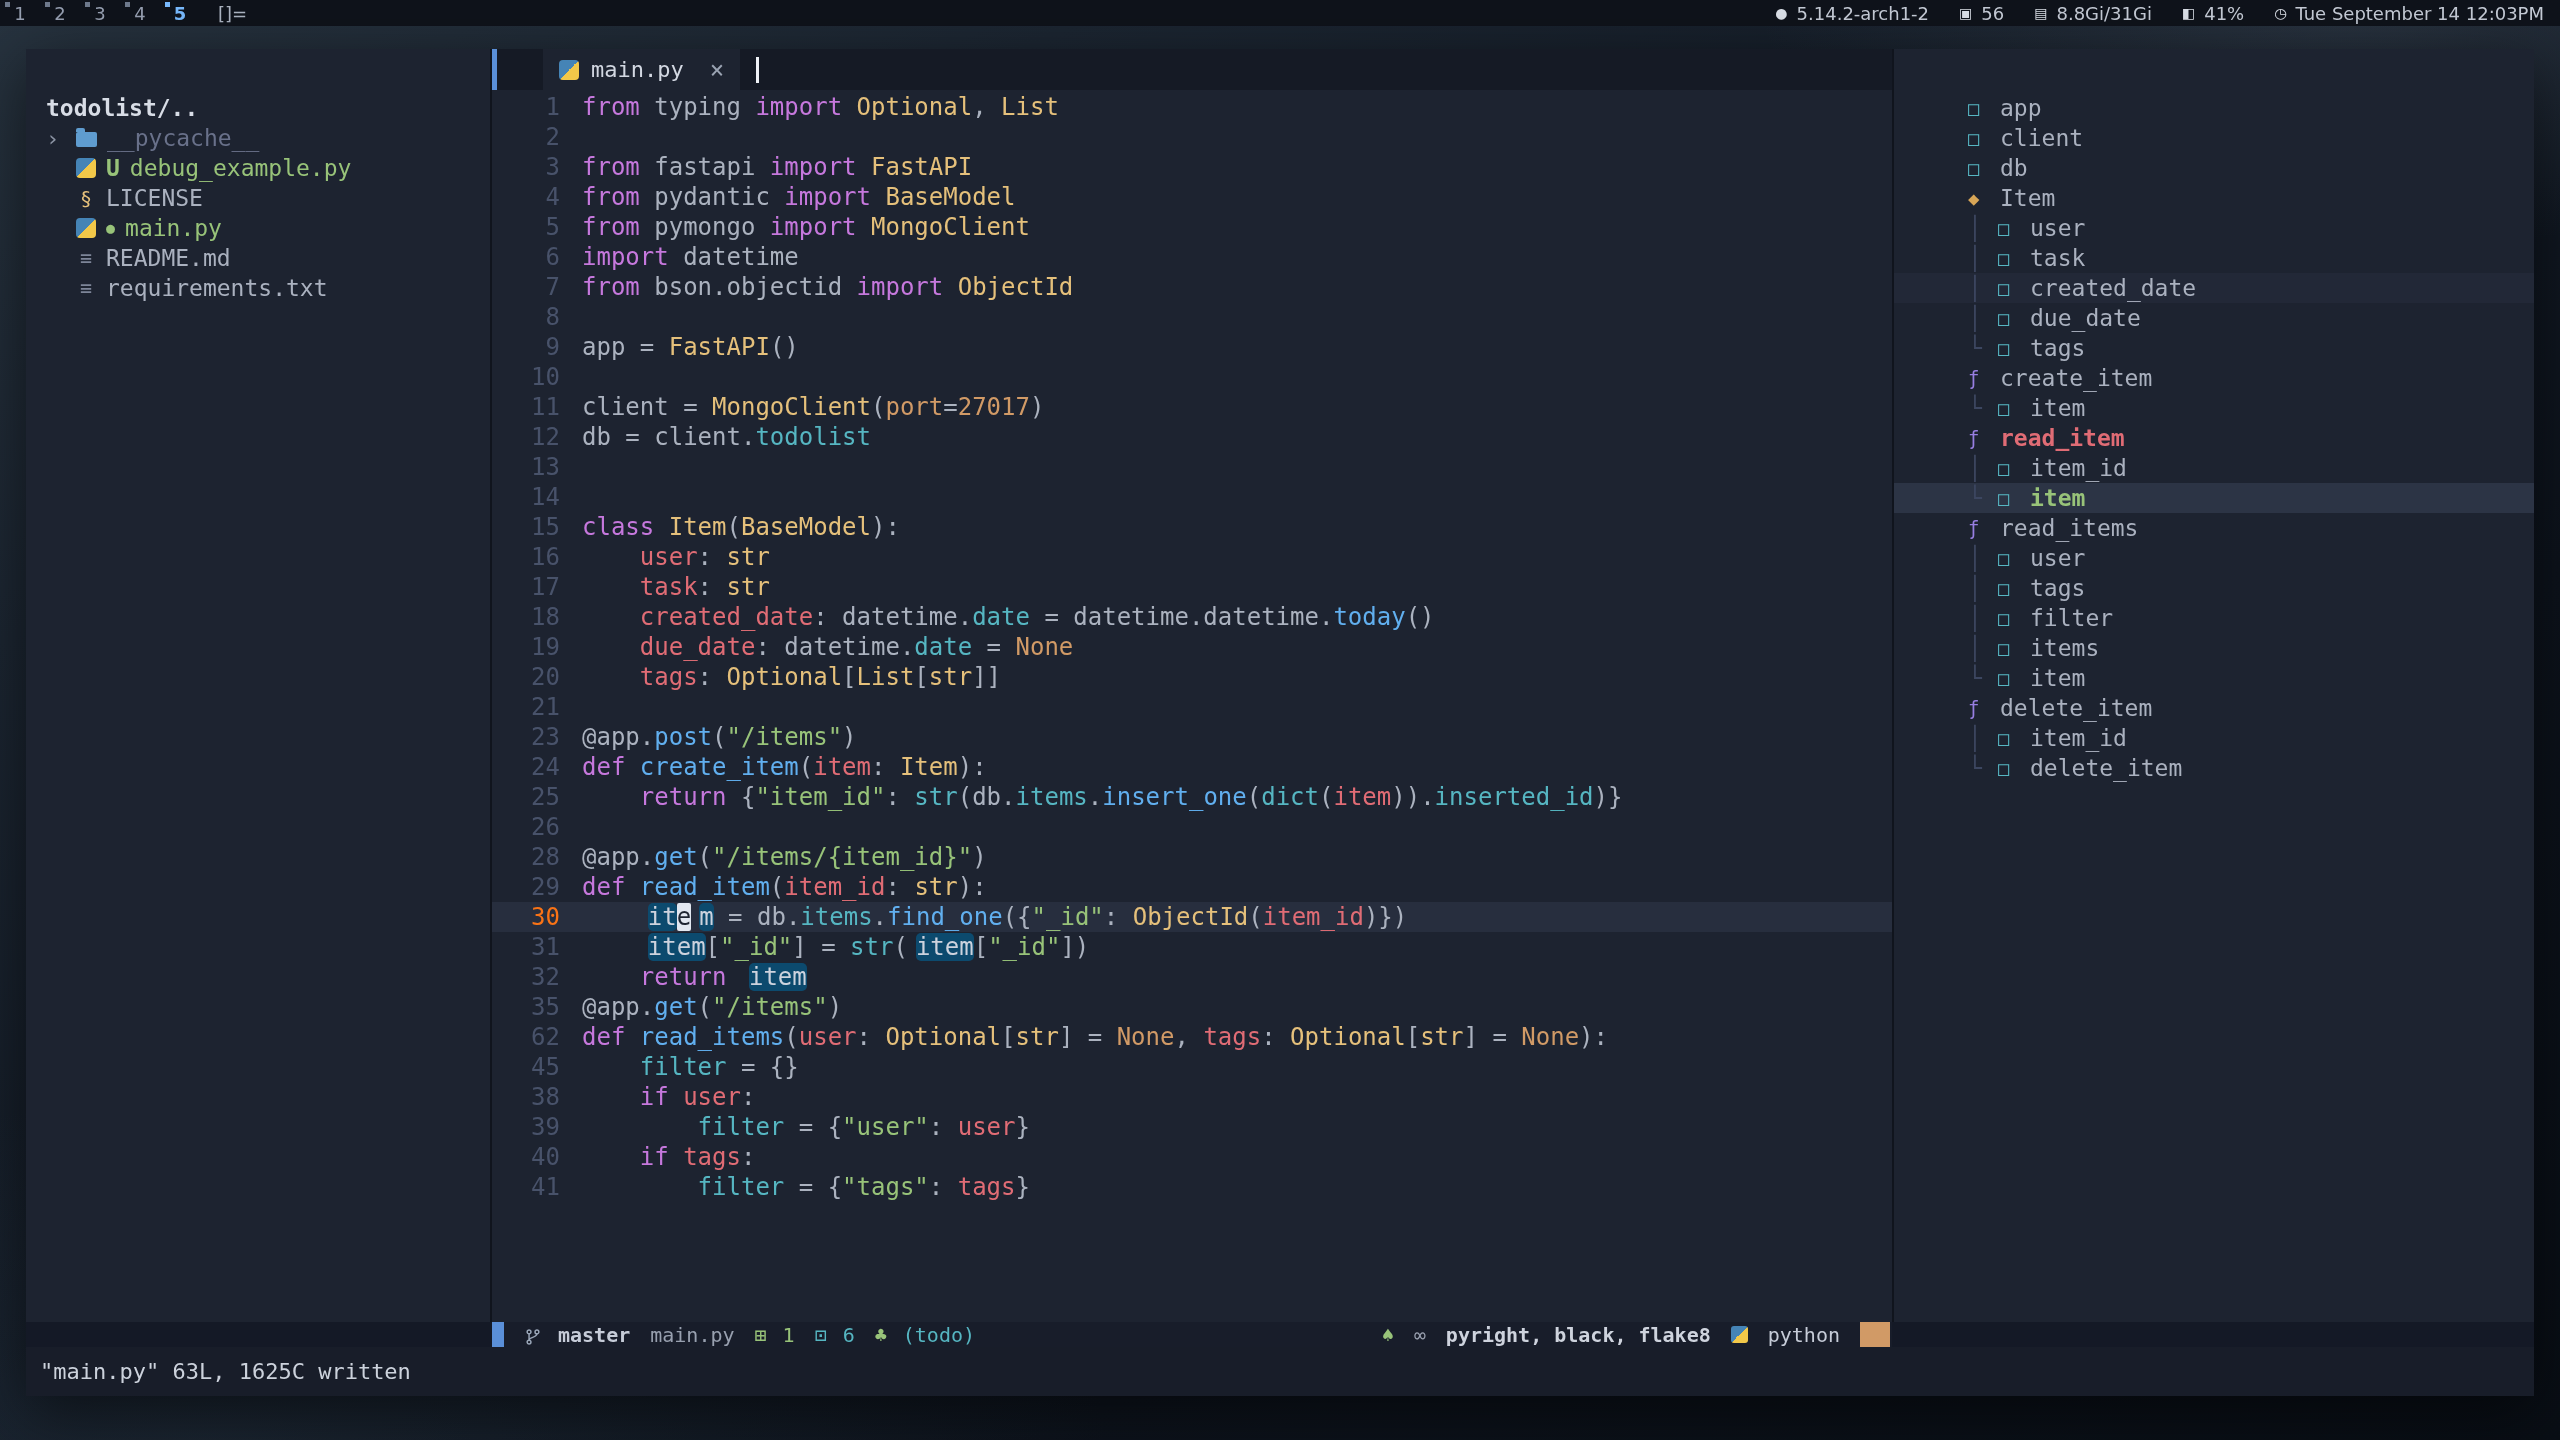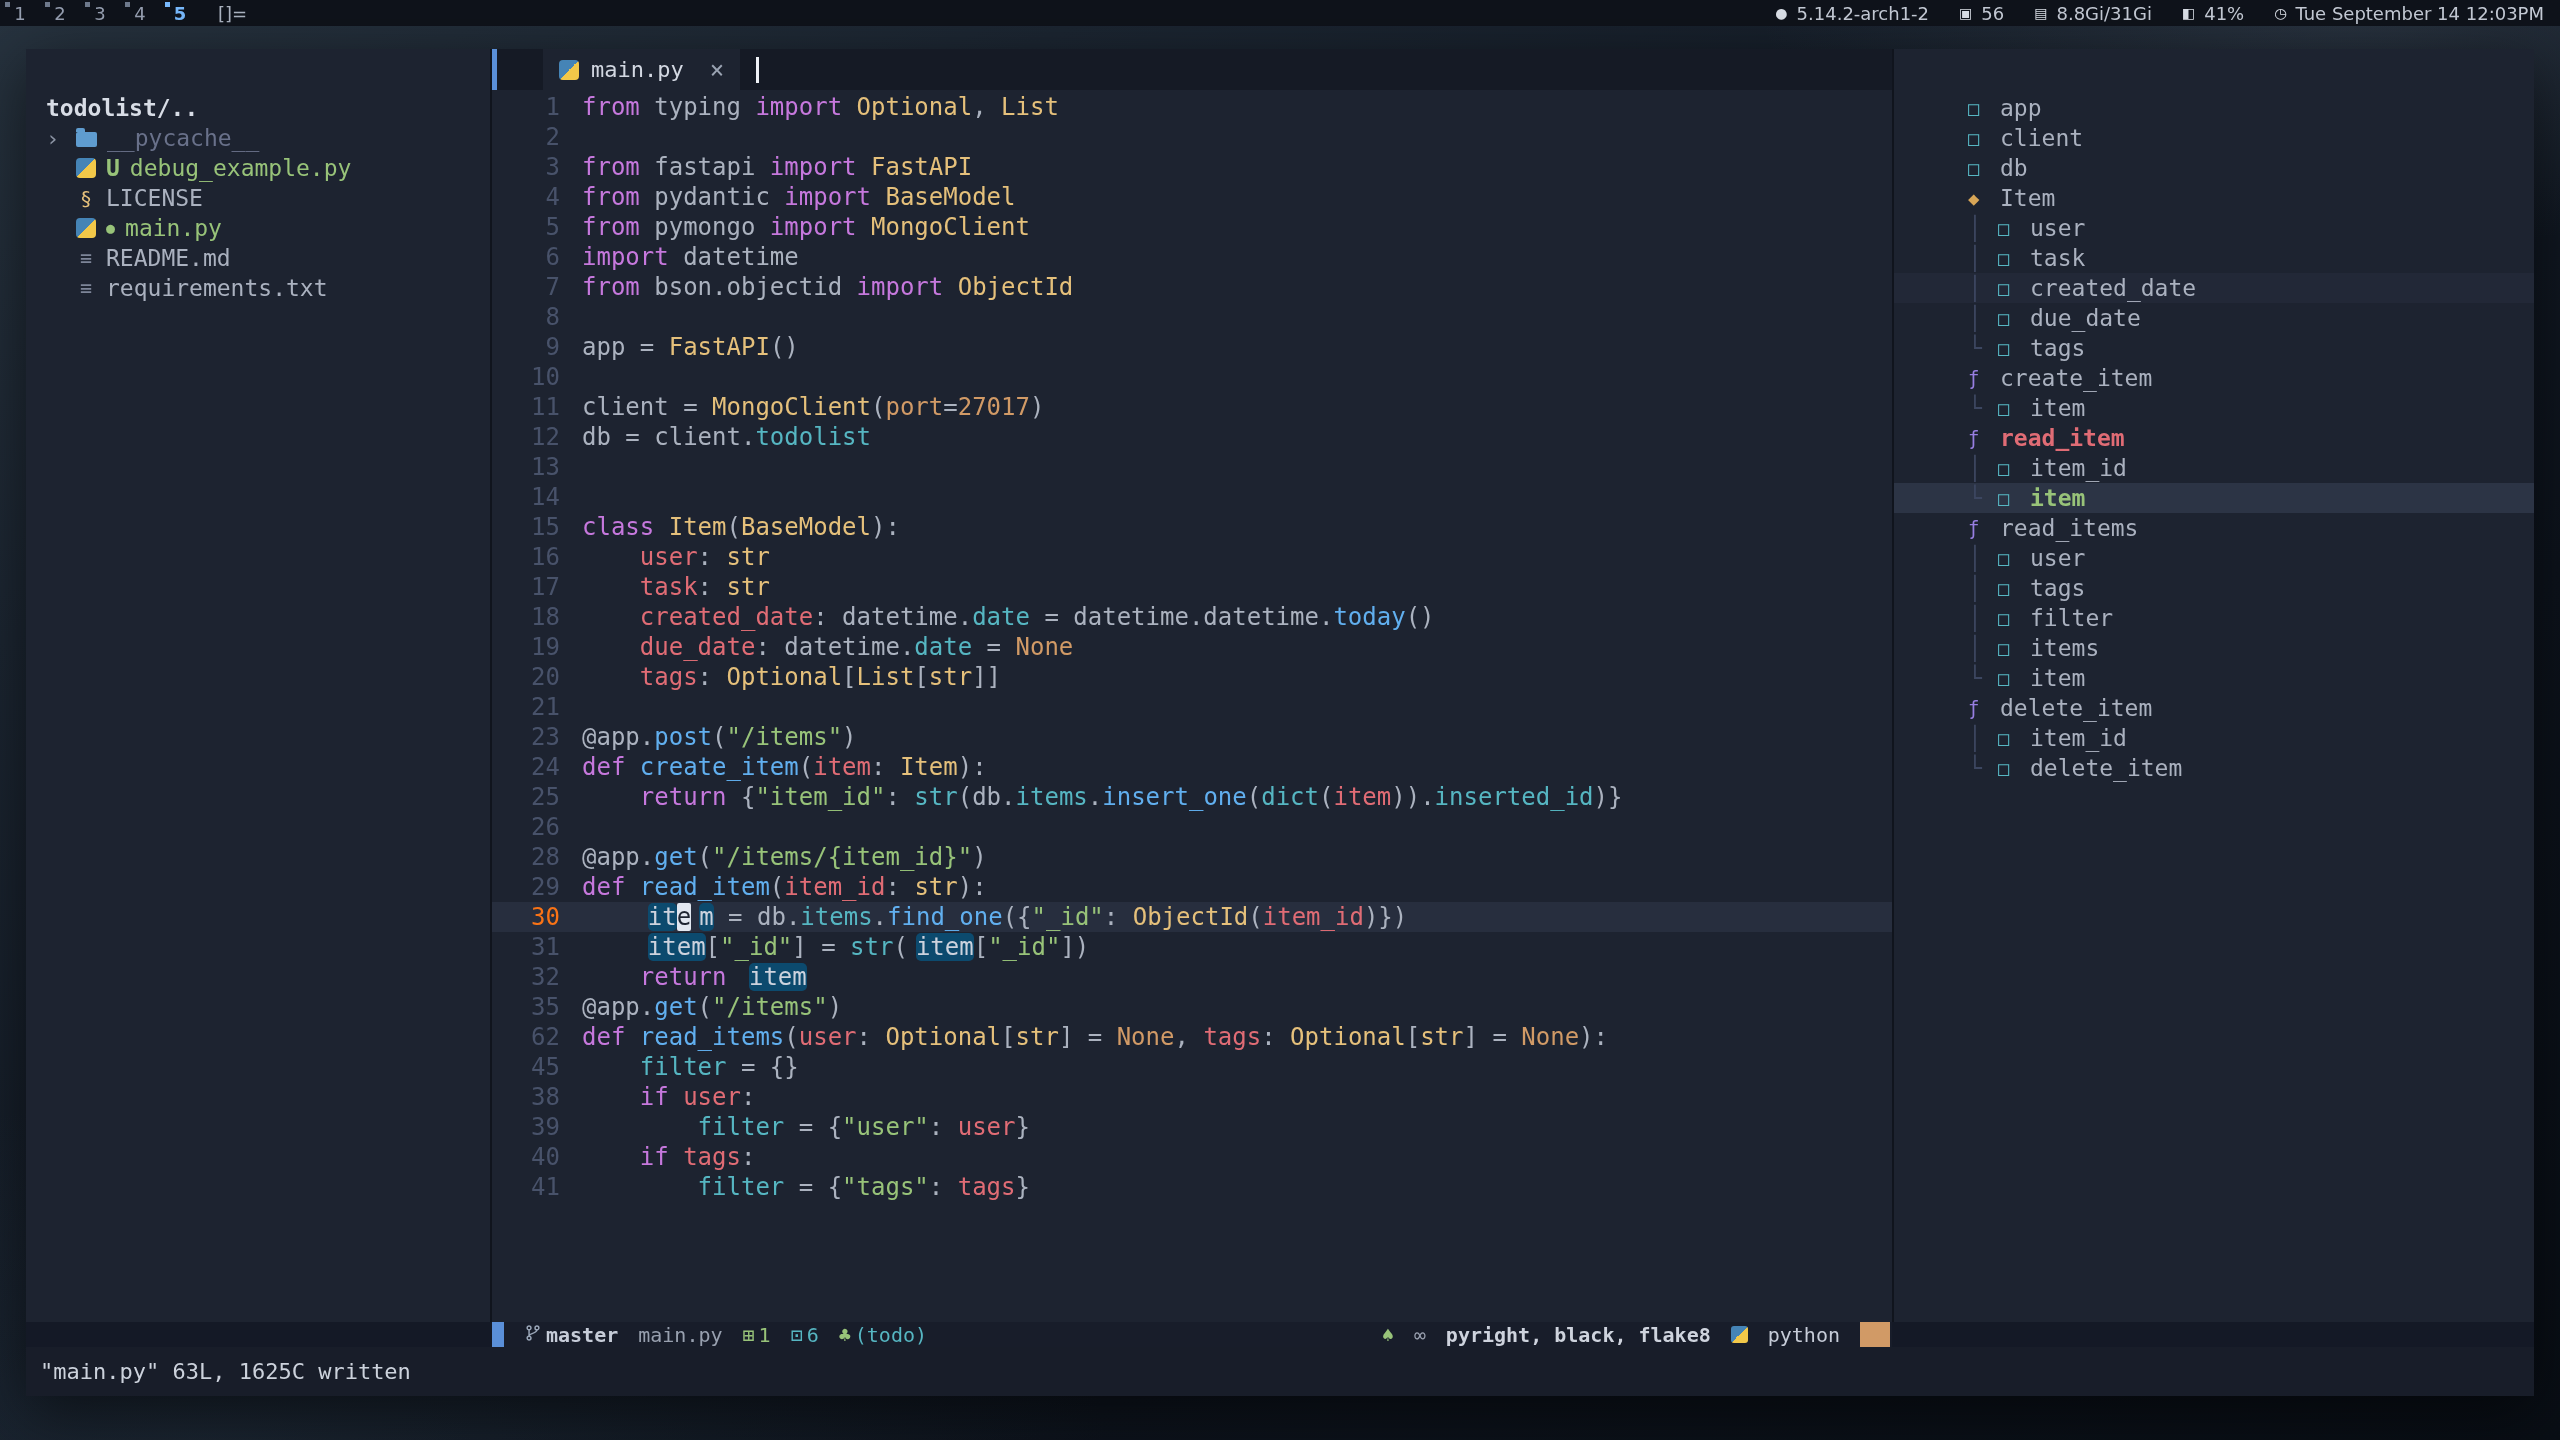--- a/index.html
+++ b/index.html
@@ -81,21 +81,21 @@
   .orow.selected{background:#2c3445;}
   .orow.selected .olabel{color:#98c379;font-weight:bold;}
   .orow.dimhl{background:#222837;}
 
   
   .statusline{position:absolute;left:0;top:1273px;width:2508px;height:25px;display:flex;background:#141926;font-size:20px;}
   .sl-left{width:466px;flex:none;background:#141926;}
   .sl-center{width:1400px;flex:none;display:flex;align-items:center;gap:20px;background:#181d2a;color:#a7aebc;}
   .sl-right{flex:1;background:#141926;}
   .mode-block{width:12px;height:100%;background:#5a8fd8;flex:none;}
-  .sl-item{display:flex;align-items:flex-start;gap:4px;white-space:pre;}
+  .sl-item{display:flex;align-items:flex-end;gap:16px;white-space:pre;}
   .branch-name{font-weight:bold;color:#c6ccd8;}
   .sl-file{color:#98a0af;}
   .diff-added{color:#98c379;} .diff-changed{color:#56b6c2;}
   .venv{color:#56b6c2;} .venv .vico{color:#98c379;}
   .sl-spacer{flex:1;}
   .ts-ico{color:#98c379;}
   .link-ico{color:#9aa1b0;}
   .lsp{color:#ced3dd;font-weight:bold;}
   .pyicon.small{width:17px;height:17px;border-radius:3px;}
   .ftype{color:#c6ccd8;}

